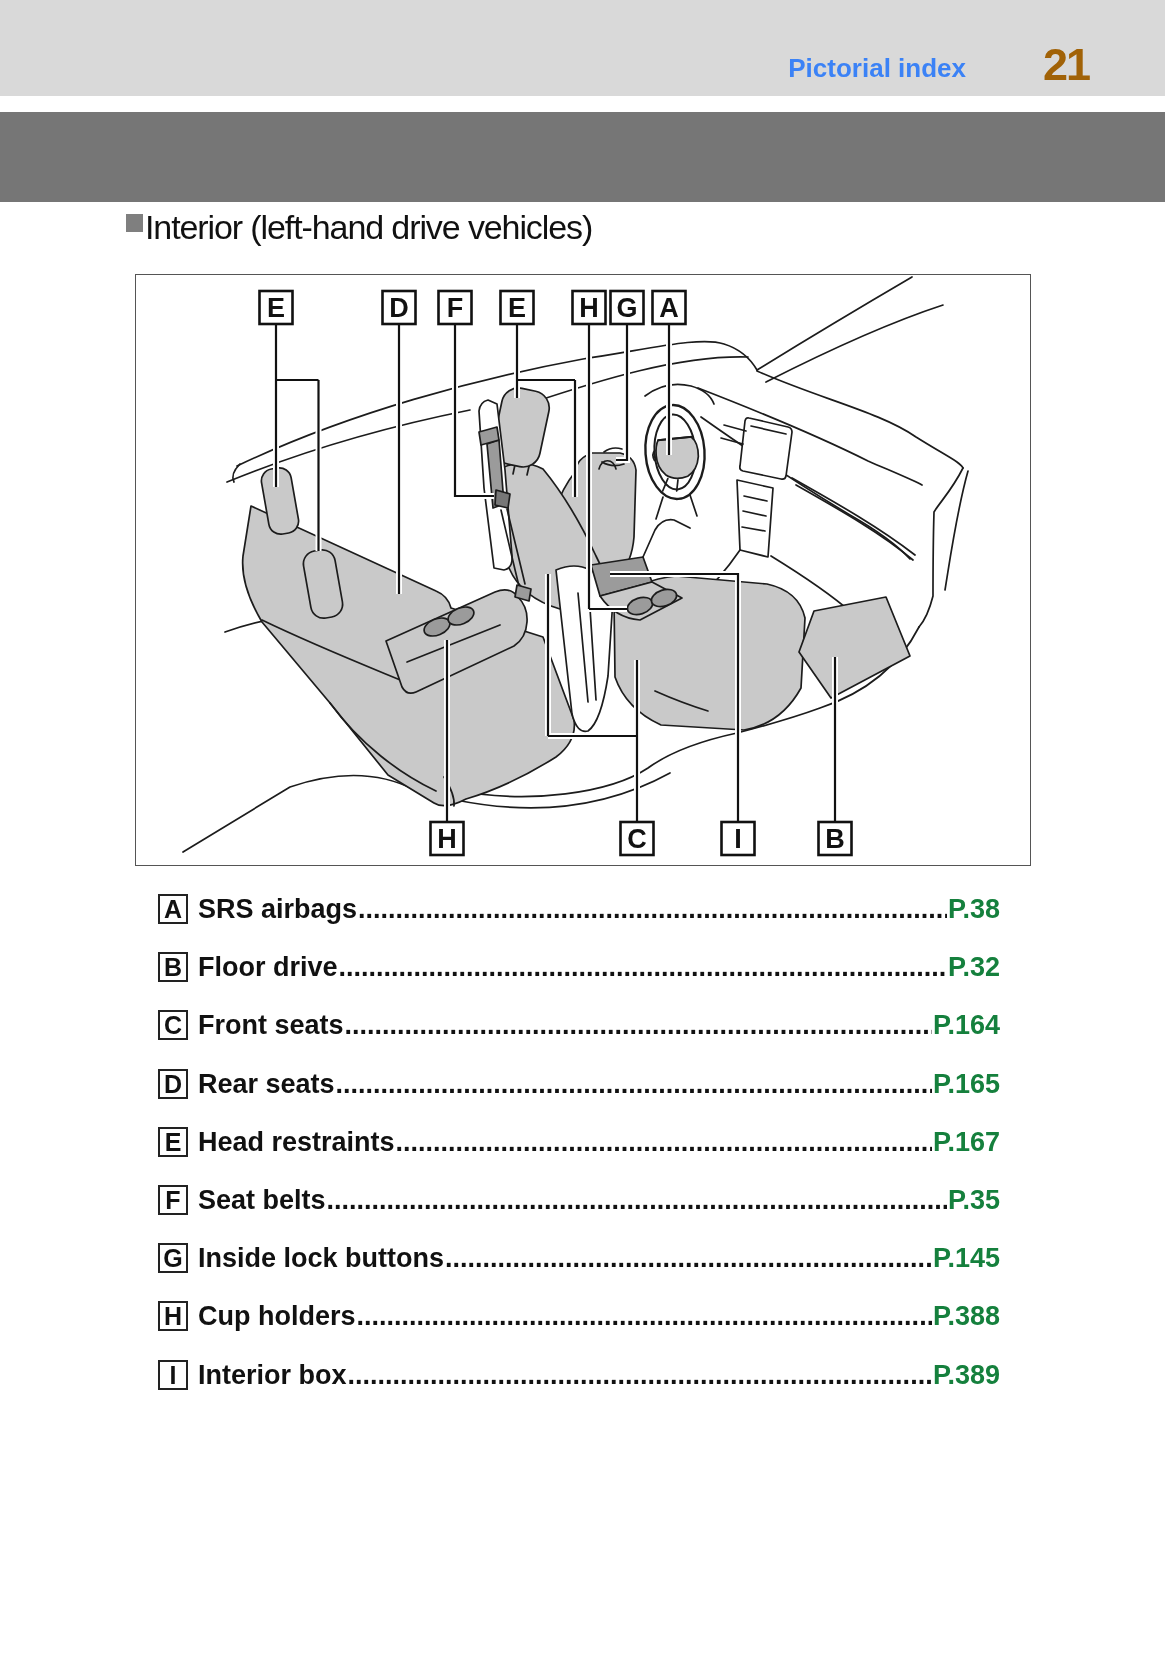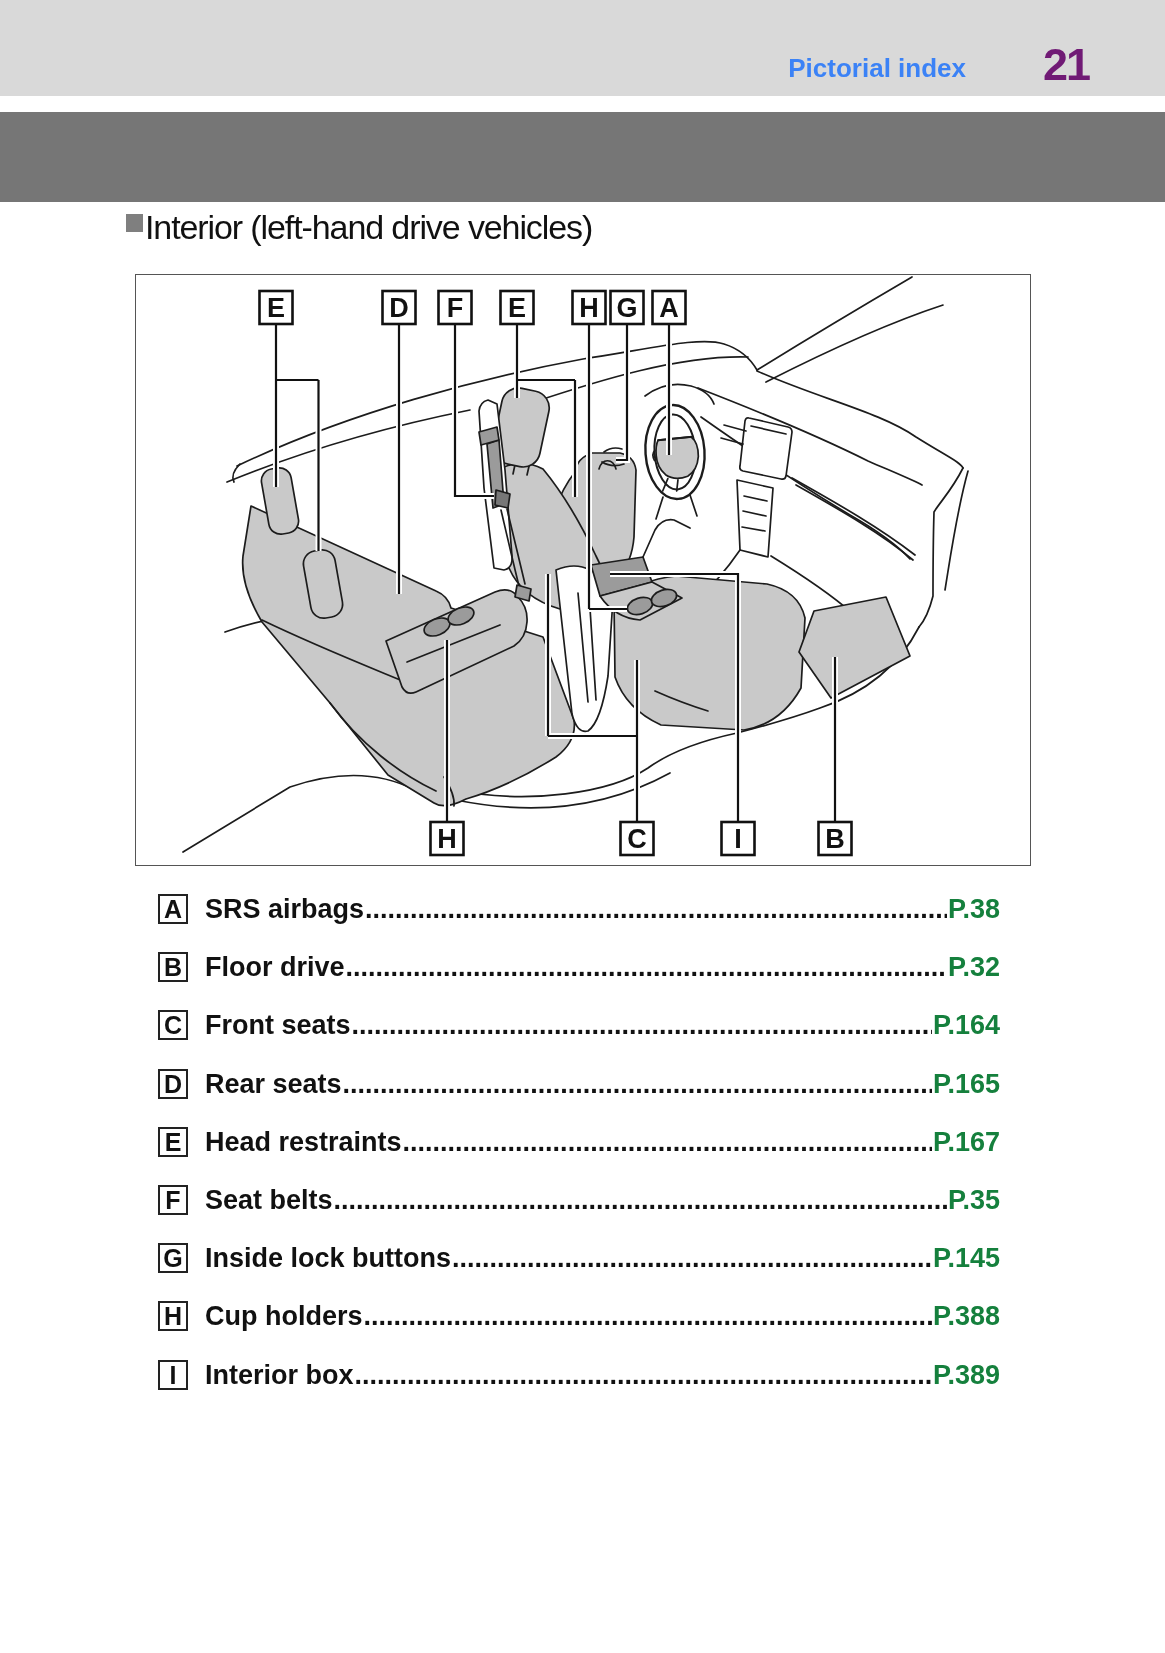--- a/index.html
+++ b/index.html
@@ -1,26 +1,26 @@
 <!DOCTYPE html>
 <html><head>
 <meta charset="utf-8">
 <style>
   html,body{margin:0;padding:0;background:#fff;}
   body{width:1165px;height:1653px;position:relative;font-family:"Liberation Sans",sans-serif;overflow:hidden;filter:blur(0px);}
   .band1{position:absolute;left:0;top:0;width:1165px;height:96px;background:#d9d9d9;}
   .pidx{position:absolute;top:55px;right:199px;font-size:26px;font-weight:bold;color:#3b82f6;line-height:26px;}
-  .pnum{position:absolute;top:42px;left:1043px;font-size:45px;font-weight:bold;color:#701a75;line-height:45px;letter-spacing:-2px;}
+  .pnum{position:absolute;top:42px;left:1043px;font-size:45px;font-weight:bold;color:#a16207;line-height:45px;letter-spacing:-2px;}
   .band2{position:absolute;left:0;top:112px;width:1165px;height:90px;background:#767676;}
   .hsq{position:absolute;left:126px;top:214px;width:17px;height:18px;background:#7f7f7f;}
   .htxt{position:absolute;left:145px;top:209px;font-size:34px;font-weight:normal;color:#111;line-height:36px;letter-spacing:-1.1px;}
   .figbox{position:absolute;left:135px;top:274px;width:894px;height:590px;border:1px solid #555;}
   .row{position:absolute;left:158px;width:842px;height:30px;display:flex;align-items:center;}
   .lbox{flex:0 0 auto;width:26px;height:26px;border:2px solid #222;display:flex;align-items:center;justify-content:center;font-size:25px;font-weight:bold;color:#111;}
-  .ltxt{flex:0 0 auto;margin-left:17px;font-size:27px;font-weight:bold;color:#111;white-space:nowrap;}
+  .ltxt{flex:0 0 auto;margin-left:10px;font-size:27px;font-weight:bold;color:#111;white-space:nowrap;}
   .dots{flex:1 1 auto;overflow:hidden;white-space:nowrap;font-size:27px;font-weight:bold;color:#111;margin:0 1px;}
   .pg{flex:0 0 auto;font-size:27px;font-weight:bold;color:#15803d;white-space:nowrap;}
 </style>
 </head>
 <body>
 <div class="band1"></div>
 <div class="pidx">Pictorial index</div>
 <div class="pnum">21</div>
 <div class="band2"></div>
 <div class="hsq"></div>

